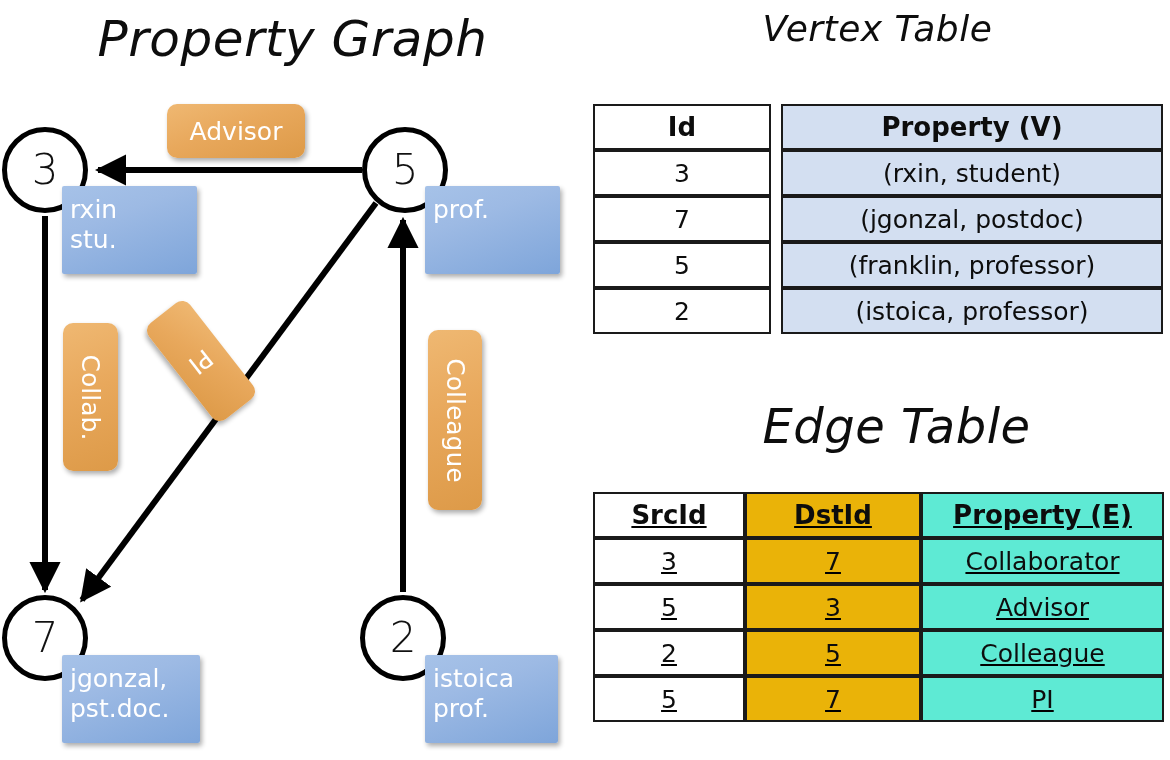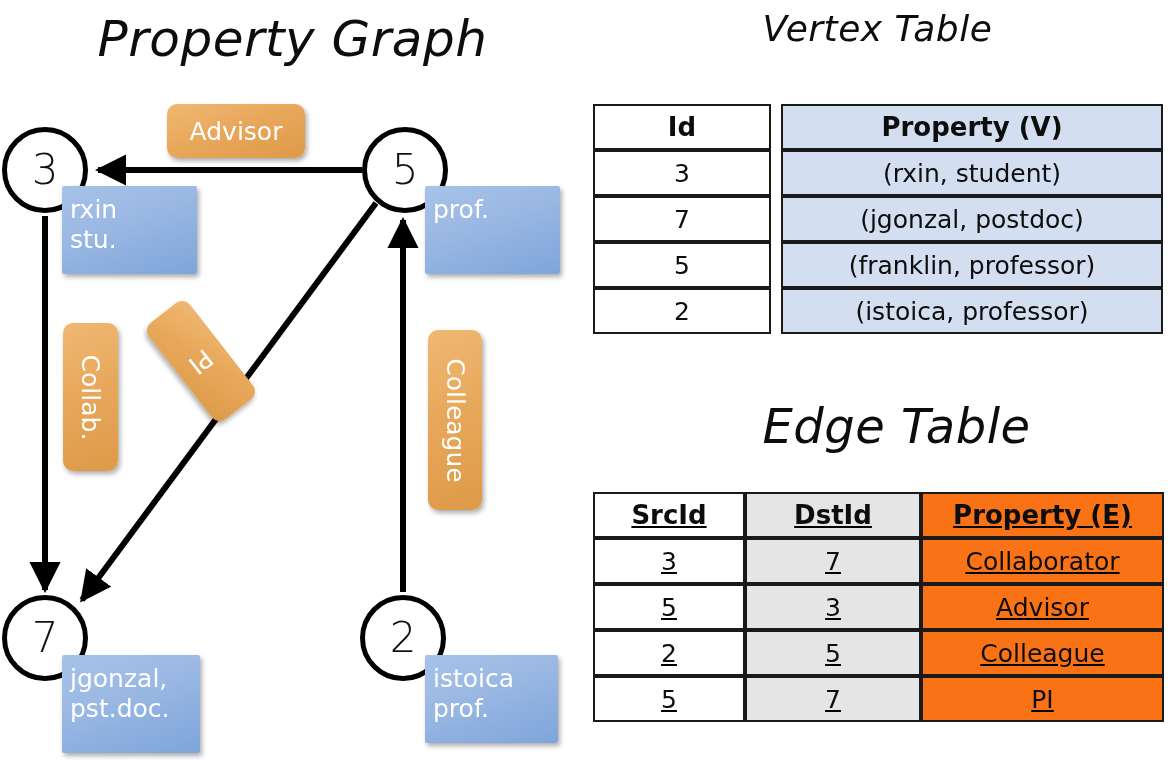--- a/index.html
+++ b/index.html
@@ -132,22 +132,22 @@
     height: 46px;
     box-sizing: border-box;
   }
   .tbl th {
     font-weight: 700;
     font-size: 26px;
   }
   .col-id  { width: 178px; background:#ffffff;margin-left:40px; }
   .col-vprop { width: 382px; background:#d3dff1; }
   .col-src { width: 152px; background:#ffffff; }
-  .col-dst { width: 176px; background:#e5e5e5; }
-  .col-eprop { width: 243px; background:#f97316; }
+  .col-dst { width: 176px; background:#eab308; }
+  .col-eprop { width: 243px; background:#5eead4; }
 
   #vertex-table { left: 593px; top: 104px; }
   #edge-table   { left: 593px; top: 492px; text-decoration: underline; }
 
   
   .spacer-col { width: 10px; border: none !important; background: #fff; height: 46px; }
 </style>
 </head>
 <body>
 
@@ -188,21 +188,21 @@
 
   <div class="prop-box" style="left:62px; top:186px; width:135px; height:88px;">
     <div>rxin</div>
     <div>stu.</div>
   </div>
 
   <div class="prop-box" style="left:425px; top:186px; width:135px; height:88px;">
     <div>prof.</div>
   </div>
 
-  <div class="prop-box" style="left:62px; top:655px; width:138px; height:98px;">
+  <div class="prop-box" style="left:62px; top:655px; width:138px; height:88px;">
     <div>jgonzal,</div>
     <div>pst.doc.</div>
   </div>
 
   <div class="prop-box" style="left:425px; top:655px; width:133px; height:88px;">
     <div>istoica</div>
     <div>prof.</div>
   </div>
 
   <div class="tag-box" style="left:167px; top:104px; width:138px; height:54px;">

